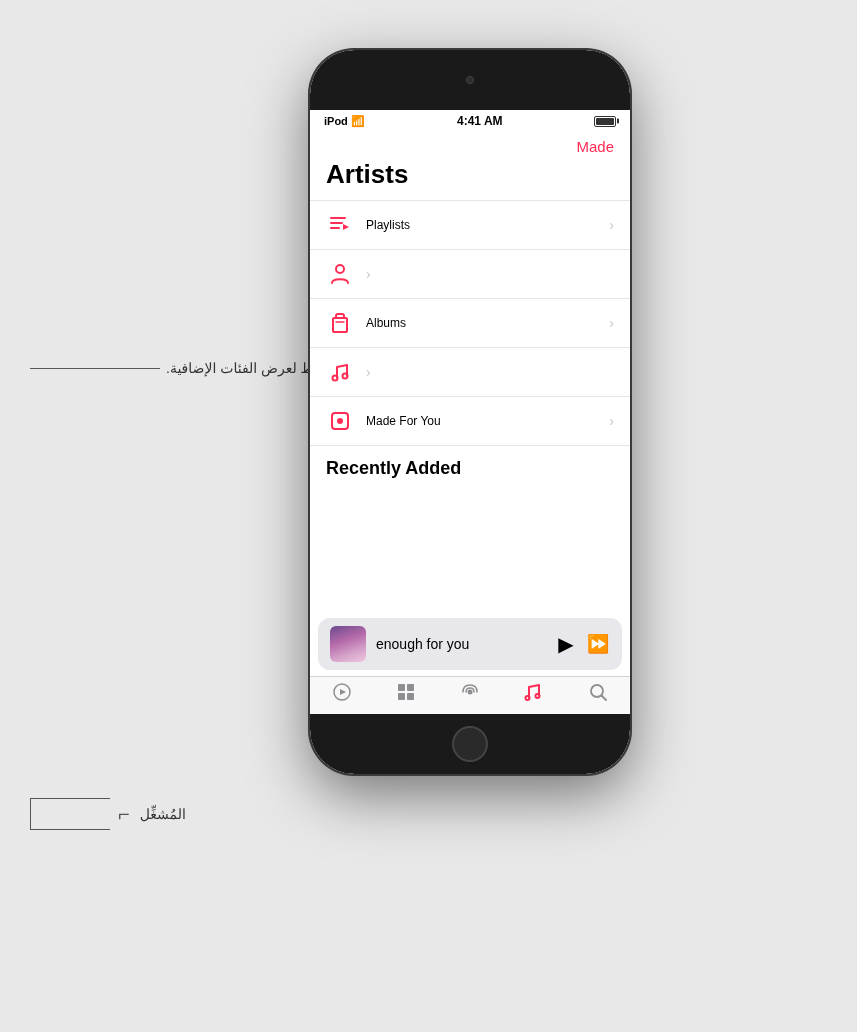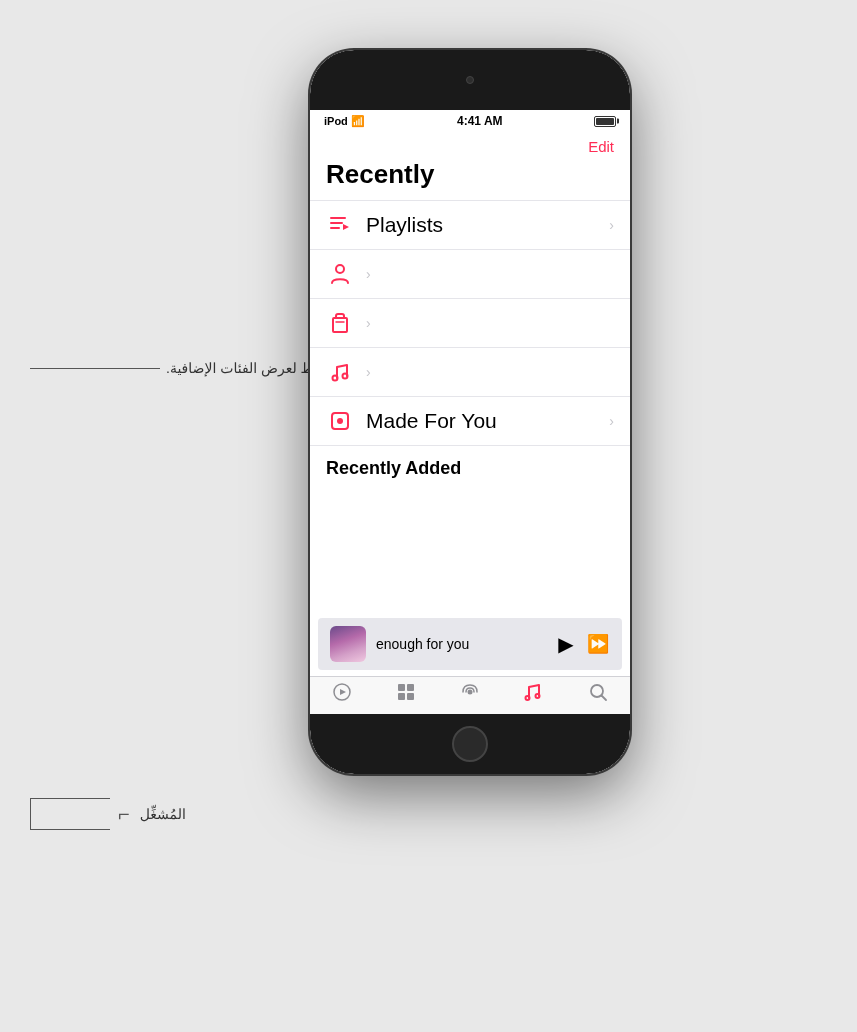--- a/index.html
+++ b/index.html
@@ -161,21 +161,21 @@
       height: 28px;
       margin-right: 12px;
       display: flex;
       align-items: center;
       justify-content: center;
       font-size: 20px;
       color: #ff2d55;
     }
     .menu-label {
       flex: 1;
-      font-size: 21px;
+      font-size: 12px;
       color: #000;
     }
     .menu-chevron {
       color: #c7c7cc;
       font-size: 14px;
     }
 
     
     .recently-added-section {
       padding: 12px 16px 8px;
@@ -187,21 +187,21 @@
       font-weight: 700;
       color: #000;
       margin-bottom: 8px;
     }
 
     
     .mini-player {
       background: rgba(230, 230, 235, 0.95);
       backdrop-filter: blur(20px);
       margin: 0 8px 6px;
-      border-radius: 4px;
+      border-radius: 12px;
       padding: 8px 12px;
       display: flex;
       align-items: center;
       gap: 10px;
       flex-shrink: 0;
     }
     .mini-player-art {
       width: 36px;
       height: 36px;
       border-radius: 6px;
@@ -333,24 +333,24 @@
         <div class="status-right">
           <div class="battery-icon">
             <div class="battery-fill"></div>
           </div>
         </div>
       </div>
 
       <div class="content">
 
         <div class="top-bar">
-          <span class="edit-btn">Edit</span>
-        </div>
-
-        <div class="library-title">Recently</div>
+          <span class="edit-btn">Made</span>
+        </div>
+
+        <div class="library-title">Artists</div>
 
         <div class="menu-list">
           <div class="menu-item">
             <div class="menu-icon">
               <svg width="22" height="22" viewBox="0 0 22 22" fill="none">
                 <line x1="2" y1="4" x2="16" y2="4" stroke="#ff2d55" stroke-width="2" stroke-linecap="round"></line>
                 <line x1="2" y1="9" x2="13" y2="9" stroke="#ff2d55" stroke-width="2" stroke-linecap="round"></line>
                 <line x1="2" y1="14" x2="10" y2="14" stroke="#ff2d55" stroke-width="2" stroke-linecap="round"></line>
                 <path d="M14 10 L20 13 L14 16 Z" fill="#ff2d55"></path>
               </svg>
@@ -368,20 +368,21 @@
             <span class="menu-chevron">›</span>
           </div>
           <div class="menu-item">
             <div class="menu-icon">
               <svg width="22" height="22" viewBox="0 0 22 22" fill="none">
                 <rect x="4" y="6" width="14" height="14" rx="1" stroke="#ff2d55" stroke-width="2"></rect>
                 <path d="M7 6 V4 Q7 2 9 2 H13 Q15 2 15 4 V6" stroke="#ff2d55" stroke-width="2" fill="none"></path>
                 <line x1="7" y1="10" x2="15" y2="10" stroke="#ff2d55" stroke-width="1.5" stroke-linecap="round"></line>
               </svg>
             </div>
+            <span class="menu-label">Albums</span>
             <span class="menu-chevron">›</span>
           </div>
           <div class="menu-item">
             <div class="menu-icon">
               <svg width="22" height="22" viewBox="0 0 22 22" fill="none">
                 <path d="M8 17 V6 L18 4 V15" stroke="#ff2d55" stroke-width="2" stroke-linecap="round" stroke-linejoin="round" fill="none"></path>
                 <circle cx="6" cy="17" r="2.5" stroke="#ff2d55" stroke-width="2" fill="none"></circle>
                 <circle cx="16" cy="15" r="2.5" stroke="#ff2d55" stroke-width="2" fill="none"></circle>
               </svg>
             </div>

